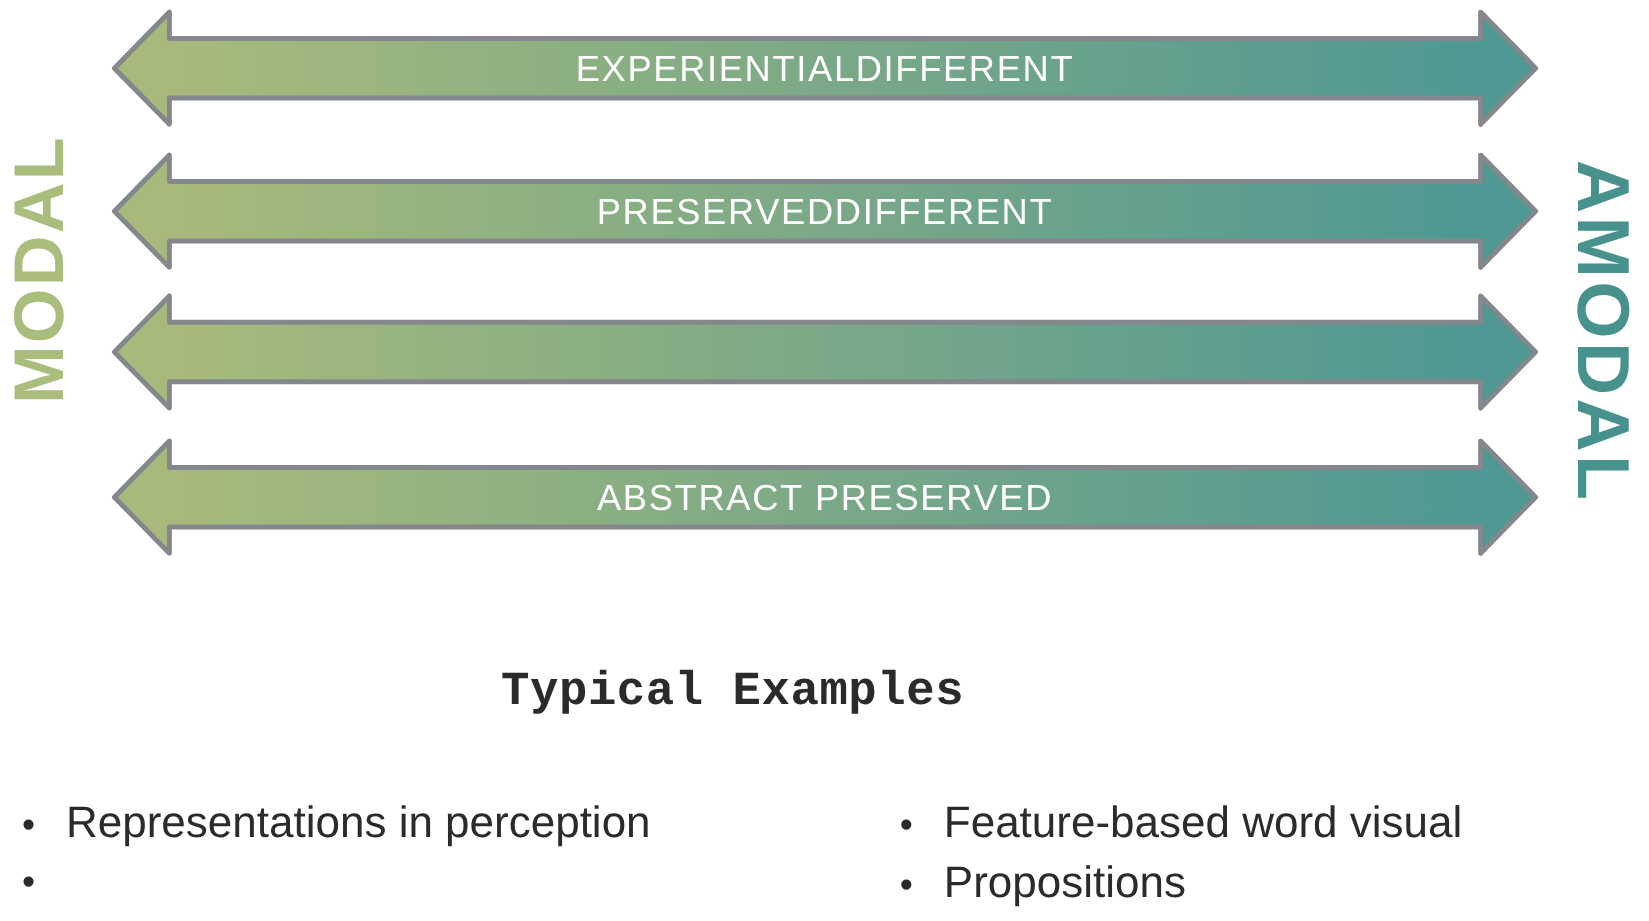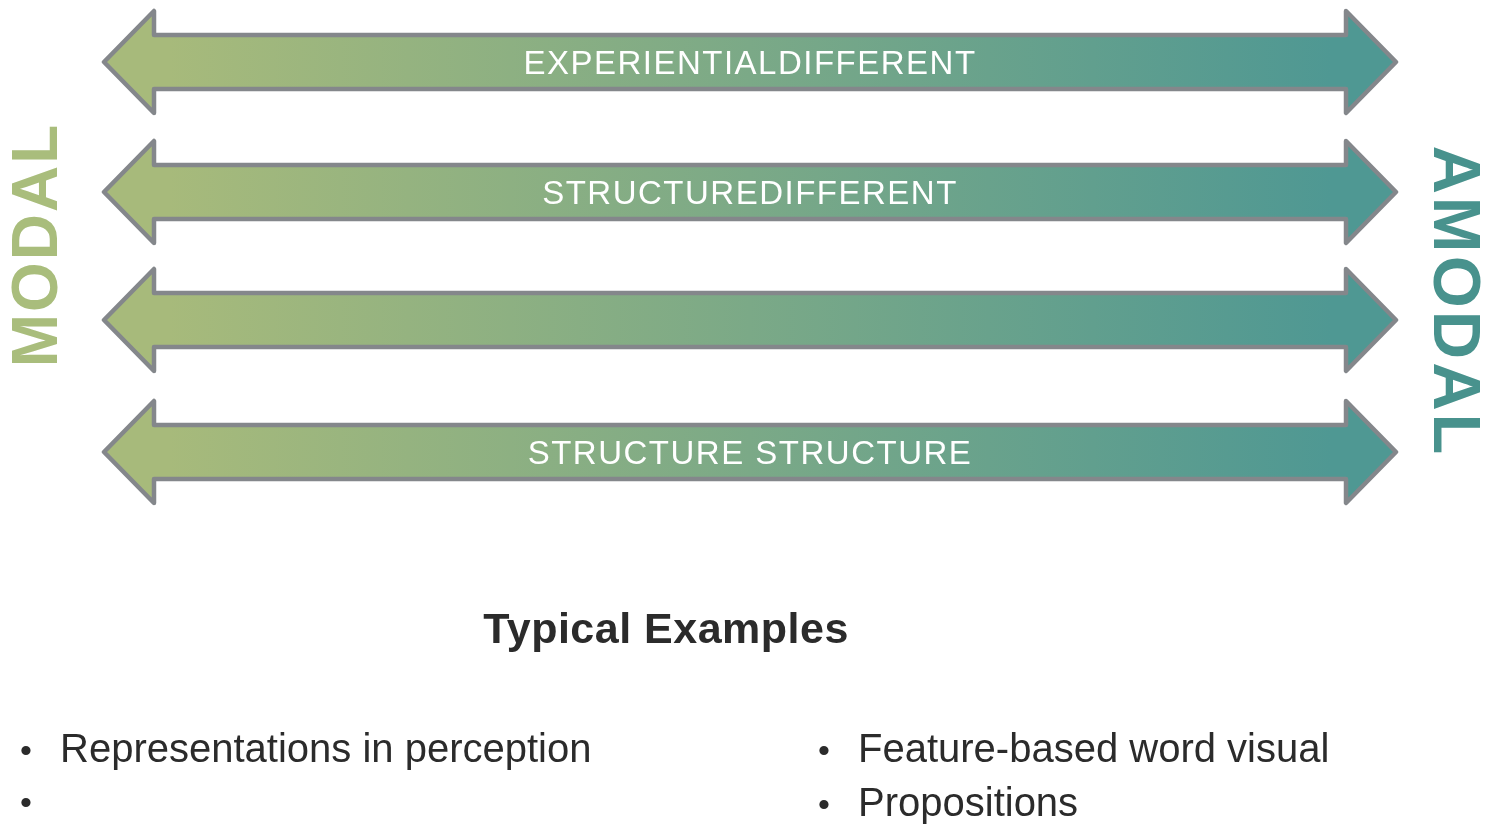--- a/index.html
+++ b/index.html
@@ -98,20 +98,21 @@
   .examples-title {
     position: absolute;
     top: 604px;
     left: 0;
     width: 1332px;
     text-align: center;
     font-size: 43px;
     font-weight: bold;
     color: var(--text-dark);
     letter-spacing: 0.5px;
+    font-family: Liberation Mono, monospace;
   }
   .examples-list {
     position: absolute;
     top: 722px;
     list-style: none;
     font-size: 40px;
     line-height: 52px;
     color: var(--text-dark);
   }
   .examples-list.modal-col  { left: 20px;  width: 780px; }
@@ -153,39 +154,39 @@
       <span class="arrow-label">EXPERIENTIAL</span>
       <span class="arrow-label">DIFFERENT</span>
     </div>
   </div>
 
   <div class="arrow-row r1">
     <svg class="arrow-svg" viewBox="0 0 1300 112" aria-hidden="true">
       <path class="arrow-path" d="M 4,56 L 54,5 L 54,29 L 1246,29 L 1246,5 L 1296,56 L 1246,107 L 1246,83 L 54,83 L 54,107 Z"></path>
     </svg>
     <div class="arrow-labels">
-      <span class="arrow-label">STRUCTURE</span>
+      <span class="arrow-label">PRESERVED</span>
       <span class="arrow-label">DIFFERENT</span>
     </div>
   </div>
 
   <div class="arrow-row r2">
     <svg class="arrow-svg" viewBox="0 0 1300 112" aria-hidden="true">
       <path class="arrow-path" d="M 4,56 L 54,5 L 54,29 L 1246,29 L 1246,5 L 1296,56 L 1246,107 L 1246,83 L 54,83 L 54,107 Z"></path>
     </svg>
     <div class="arrow-labels">
     </div>
   </div>
 
   <div class="arrow-row r3">
     <svg class="arrow-svg" viewBox="0 0 1300 112" aria-hidden="true">
       <path class="arrow-path" d="M 4,56 L 54,5 L 54,29 L 1246,29 L 1246,5 L 1296,56 L 1246,107 L 1246,83 L 54,83 L 54,107 Z"></path>
     </svg>
     <div class="arrow-labels">
-      <span class="arrow-label">STRUCTURE STRUCTURE</span>
+      <span class="arrow-label">ABSTRACT PRESERVED</span>
     </div>
   </div>
 
   <div class="examples-title">Typical Examples</div>
 
   <ul class="examples-list modal-col">
     <li>
       <span class="bullet">•</span>
       <span class="item-text">Representations in perception</span>
     </li>

